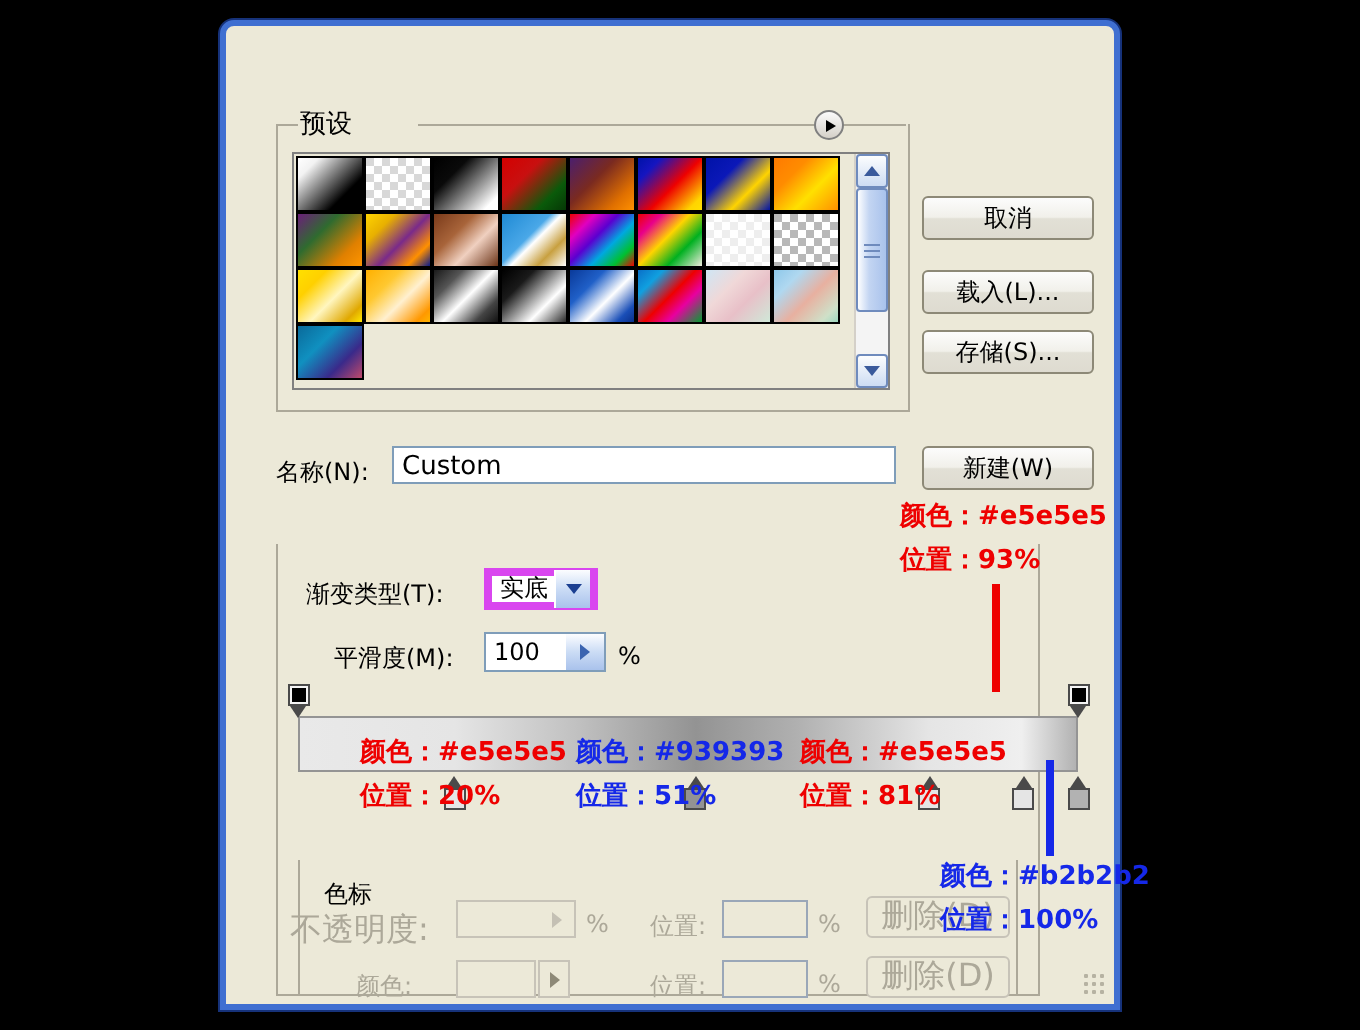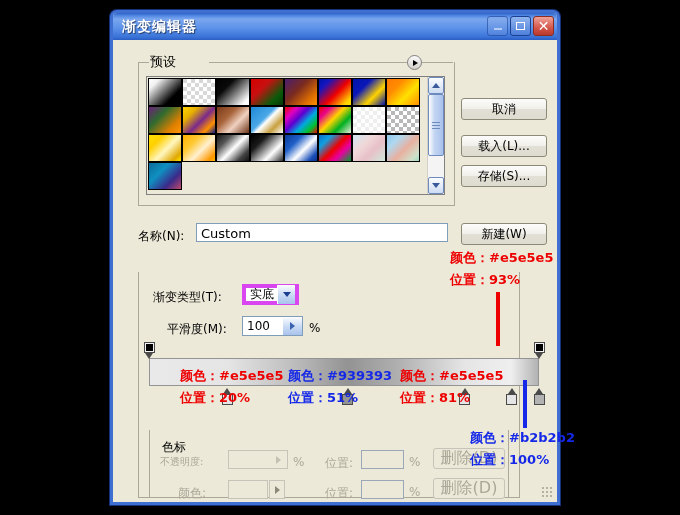--- a/index.html
+++ b/index.html
@@ -160,34 +160,20 @@
   #grip{position:absolute;right:3px;bottom:3px;width:13px;height:13px;
      background:
        radial-gradient(circle at 2px 2px,#aca899 1px,transparent 1.2px) 0 0/4px 4px;
      opacity:.85;}
 </style>
 </head>
 <body>
 
 <div id="window">
 
-  <div id="titlebar">
-    <div id="title">渐变编辑器</div>
-    <div class="winbtns">
-      <div class="wbtn min">
-        <div class="dash"></div>
-      </div>
-      <div class="wbtn max">
-        <div class="sq"></div>
-      </div>
-      <div class="wbtn close">
-        <span class="xg">✕</span>
-      </div>
-    </div>
-  </div>
 
   <div id="client">
 
     <div id="presets-line-l"></div>
     <div id="presets-line-r"></div>
     <div id="presets-box" class="gbox"></div>
     <div id="presets-label">预设</div>
     <div id="presets-arrow">
       <div class="tri"></div>
     </div>
@@ -296,21 +282,21 @@
         </div>
         <div class="colstop" style="left: 384.5px;">
           <div class="tip"></div>
           <div class="body" style="background:#b2b2b2"></div>
         </div>
       </div>
 
     <div id="stops-box" class="gbox"></div>
     <div id="stops-label">色标</div>
 
-    <div class="dis" style="position:absolute;left:47px;top:415px;font-size:10px;">不透明度:</div>
+    <div class="dis" style="position:absolute;left:32px;top:415px;font-size:16px;">不透明度:</div>
     <div class="fieldbox" style="left:115px;top:410px;width:60px;height:19px;display:flex;align-items:center;">
       <span style="flex:1;font-size:12px;padding-left:3px;" class="dis"></span>
       <span style="width:18px;height:17px;display:flex;align-items:center;justify-content:center;">
         <i style="width:0;height:0;border-top:4px solid transparent;border-bottom:4px solid transparent;border-left:5px solid #c4c0b4;display:block;"></i>
       </span>
     </div>
     <div class="dis" style="position:absolute;left:180px;top:415px;font-size:12px;">%</div>
 
     <div class="dis" style="position:absolute;left:212px;top:415px;font-size:12px;">位置:</div>
     <div class="fieldbox" style="left:248px;top:410px;width:43px;height:19px;border-color:#9aa7b8;">

